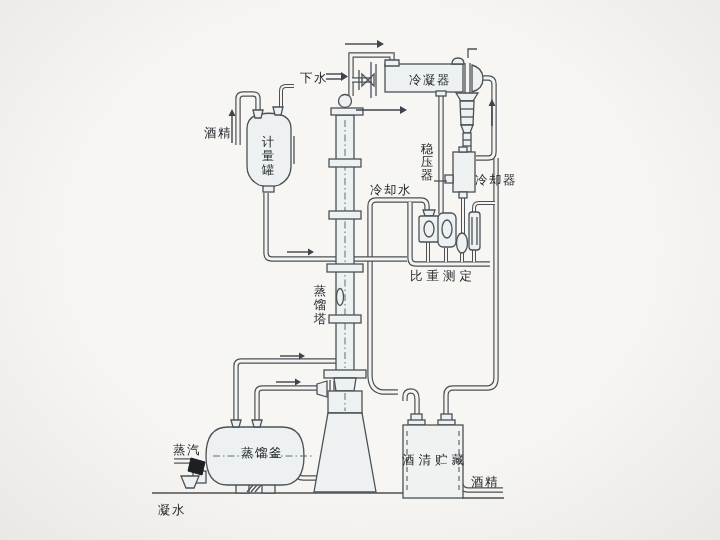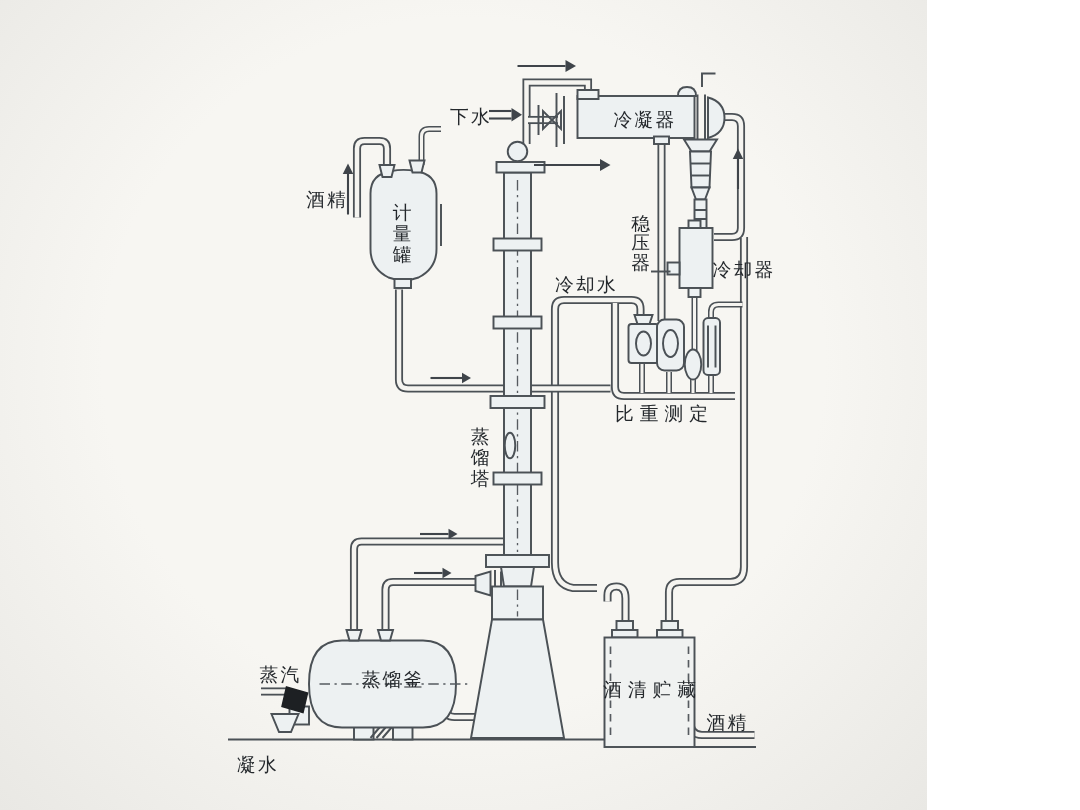--- a/index.html
+++ b/index.html
@@ -1,17 +1,17 @@
 <!DOCTYPE html>
 <html><head>
 <meta charset="utf-8">
 <style>
   html,body{margin:0;padding:0;}
   #stage{
-    position:relative;width:618px;height:540px;overflow:hidden;
+    position:relative;width:720px;height:540px;overflow:hidden;
     background:radial-gradient(ellipse at 50% 45%, #f7f6f2 55%, #e9e8e4 100%);
     font-family:"Liberation Sans", sans-serif;
   }
   svg{position:absolute;left:0;top:0;}
   .ln{stroke:#4b5156;stroke-width:1.3;fill:none;}
   .fill{fill:#edf1f2;stroke:#4b5156;stroke-width:1.3;}
   .fill2{fill:#f0f2f1;stroke:#4b5156;stroke-width:1.3;}
   .po{stroke:#4b5156;stroke-width:5.4;fill:none;stroke-linecap:butt;}
   .pi{stroke:#f5f4f0;stroke-width:3.0;fill:none;stroke-linecap:butt;}
   .pos{stroke:#4b5156;stroke-width:4.0;fill:none;stroke-linecap:butt;}

